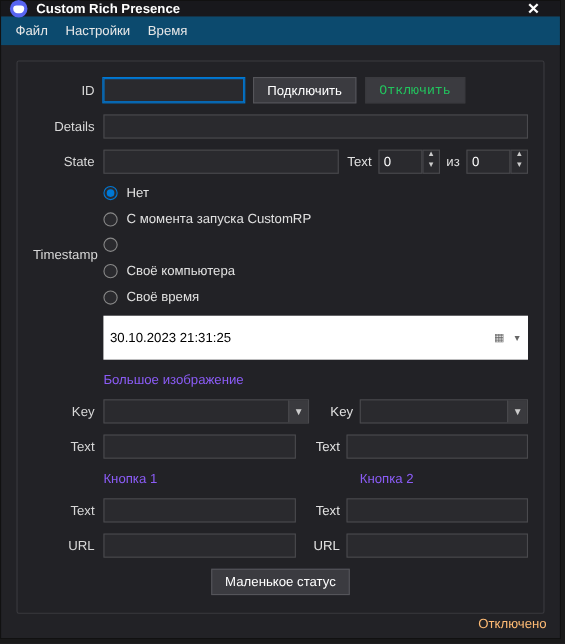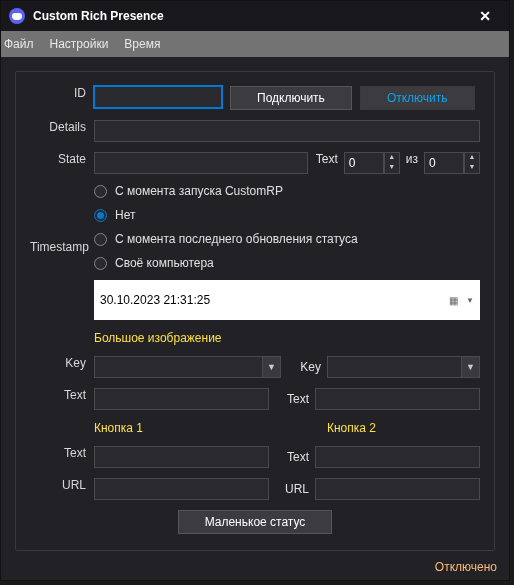--- a/index.html
+++ b/index.html
@@ -1,44 +1,44 @@
 <!DOCTYPE html>
 <html><head>
 <meta charset="utf-8">
 <style>
 *{box-sizing:border-box;margin:0;padding:0;font-family:"Segoe UI",Tahoma,sans-serif;font-size:12px;}
 body{background:#1a1a1a;width:514px;height:585px;overflow:hidden;}
 .window{width:510px;height:581px;background:#222226;border:1px solid #111;position:relative;}
-.titlebar{height:30px;background:#18181c;display:flex;align-items:center;padding:0 4px 0 8px;color:#fff;font-weight:600;}
+.titlebar{height:14px;background:#18181c;display:flex;align-items:center;padding:0 4px 0 8px;color:#fff;font-weight:600;}
 .titlebar .logo{width:16px;height:16px;background:#5865F2;border-radius:50%;margin-right:8px;position:relative;display:flex;align-items:center;justify-content:center;}
 .titlebar .logo::before{content:"";width:10px;height:7px;background:#fff;border-radius:3px 3px 4px 4px;}
 .titlebar .title{flex:1;}
 .titlebar .close{width:40px;text-align:center;font-size:14px;color:#fff;}
-.menubar{height:26px;background:#737373;display:flex;align-items:center;padding:0 3px;gap:16px;color:#e8e8e8;}
+.menubar{height:26px;background:#0c4a6e;display:flex;align-items:center;padding:0 13px;gap:16px;color:#e8e8e8;}
 .menubar span{cursor:default;}
 .content{position:relative;padding:10px 14px 6px 14px;color:#e0e0e0;}
 .group{border:1px solid #3a3a3e;border-radius:2px;padding:14px 14px 16px 14px;margin-top:4px;}
-.row{display:flex;margin-bottom:10px;min-height:22px;}
+.row{display:flex;align-items:center;margin-bottom:10px;min-height:22px;}
 .lbl{width:64px;text-align:right;padding-right:8px;color:#d8d8d8;}
 .input{height:22px;background:#2a2a2e;border:1px solid #4a4a4e;color:#fff;padding:0 4px;}
 .input.focus{border:1px solid #0078d4;outline:1px solid #0078d4;}
-.btn{height:24px;background:#3b3b40;border:1px solid #55555a;color:#fff;padding:0 26px;cursor:default;}
-.btn.disabled{color:#0ea5e9;border-color:#3a3a3e;}
+.btn{height:24px;background:#3b3b40;border:1px solid #55555a;color:#fff;padding:0 12px;cursor:default;}
+.btn.disabled{color:#22c55e;border-color:#3a3a3e;font-family:Liberation Mono, monospace;}
 .num{width:40px;}
 .spin{width:16px;height:22px;display:flex;flex-direction:column;border:1px solid #4a4a4e;background:#2a2a2e;}
 .spin .s{flex:1;font-size:7px;line-height:1;text-align:center;color:#ccc;}
 .radios{padding-left:0;}
 .radios .r{display:flex;align-items:center;margin-bottom:10px;gap:8px;}
 .radio{width:13px;height:13px;border-radius:50%;border:1px solid #888;background:#2a2a2e;display:flex;align-items:center;justify-content:center;}
 .radio.checked{border-color:#0078d4;}
 .radio.checked::after{content:"";width:7px;height:7px;border-radius:50%;background:#0078d4;}
 .datetime{height:40px;background:#fff;color:#000;display:flex;align-items:center;padding:0 6px;}
 .datetime .cal{margin-left:auto;width:14px;color:#666;font-size:10px;}
 .datetime .dd{color:#666;font-size:8px;margin-left:3px;}
-.sectionlbl{color:#fde047;margin-bottom:6px;}
+.sectionlbl{color:#8b5cf6;margin-bottom:6px;}
 .half{flex:1;display:flex;align-items:center;}
 .half .slbl{width:34px;text-align:right;padding-right:6px;}
 .combo{height:22px;background:#2a2a2e;border:1px solid #4a4a4e;flex:1;display:flex;}
 .combo .cv{flex:1;}
 .combo .cd{width:18px;background:#3a3a3e;display:flex;align-items:center;justify-content:center;color:#ccc;font-size:9px;border-left:1px solid #4a4a4e;}
 .footer{text-align:center;margin-top:10px;}
 .status{position:absolute;bottom:6px;right:12px;color:#fdba74;}
 .gap{width:8px;}
 </style>
 </head>
@@ -92,34 +92,37 @@
             <div class="s">▲</div>
             <div class="s">▼</div>
           </div>
       </div>
 
       <div class="row" style="align-items:flex-start;">
         <div class="lbl" style="padding-top:56px;">Timestamp</div>
         <div style="flex:1;">
           <div class="radios">
             <div class="r">
-                <div class="radio"></div>
-                <span>С момента запуска CustomRP</span>
-              </div>
-            <div class="r">
                 <div class="radio checked"></div>
                 <span>Нет</span>
               </div>
             <div class="r">
                 <div class="radio"></div>
-                <span>С момента последнего обновления статуса</span>
+                <span>С момента запуска CustomRP</span>
+              </div>
+            <div class="r">
+                <div class="radio"></div>
               </div>
             <div class="r">
                 <div class="radio"></div>
                 <span>Своё компьютера</span>
+              </div>
+            <div class="r">
+                <div class="radio"></div>
+                <span>Своё время</span>
               </div>
           </div>
           <div class="datetime">
             <span>30.10.2023 21:31:25</span>
             <span class="cal">▦</span>
             <span class="dd">▼</span>
           </div>
         </div>
       </div>
 

